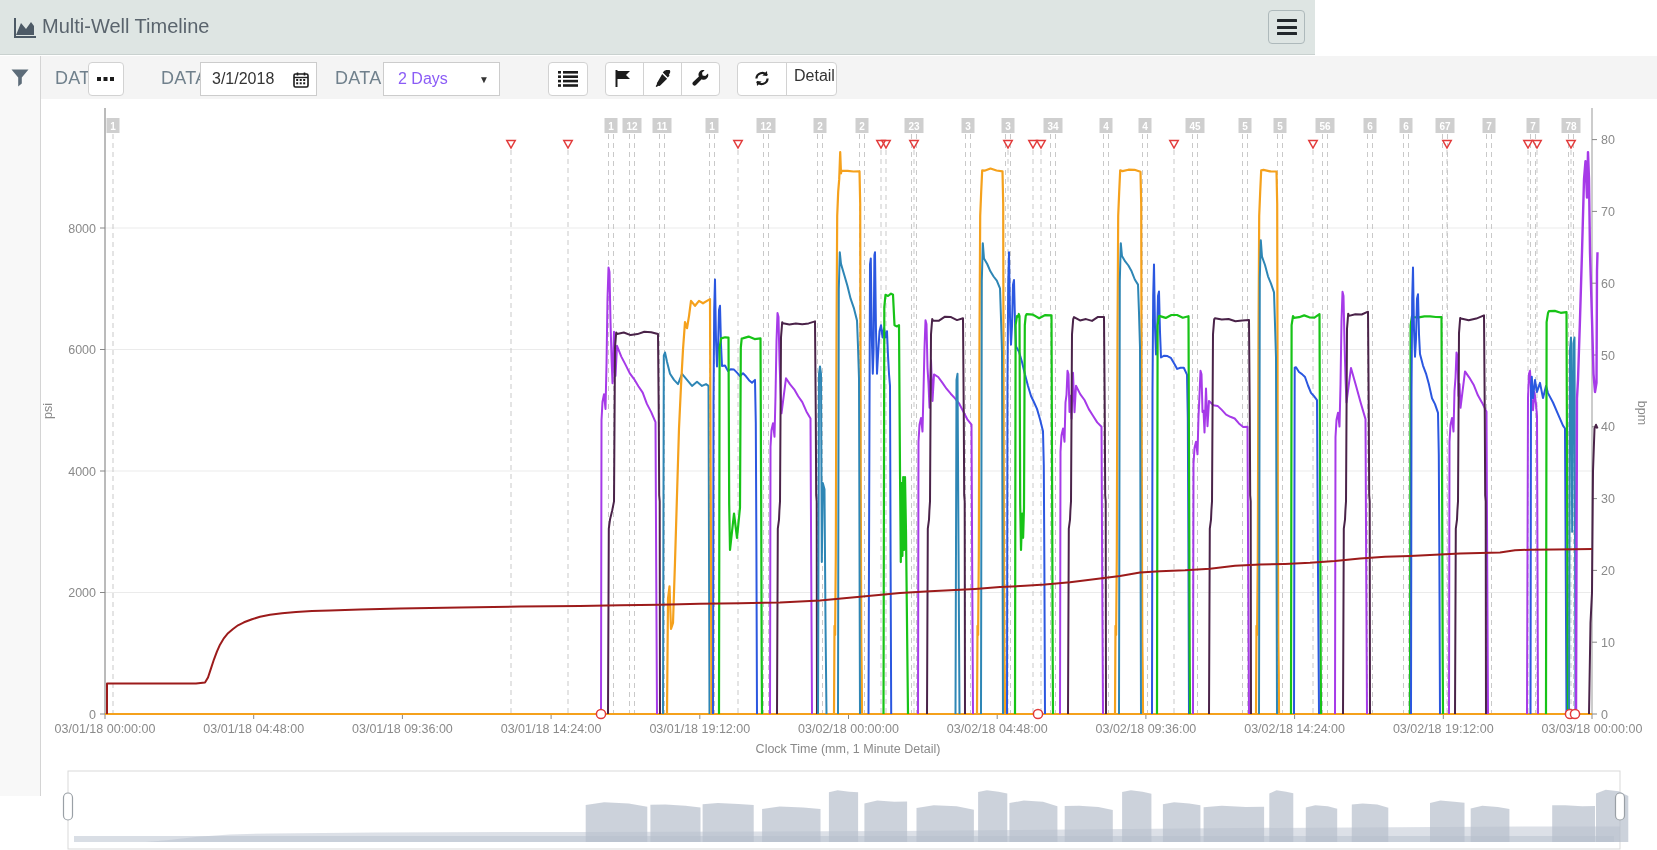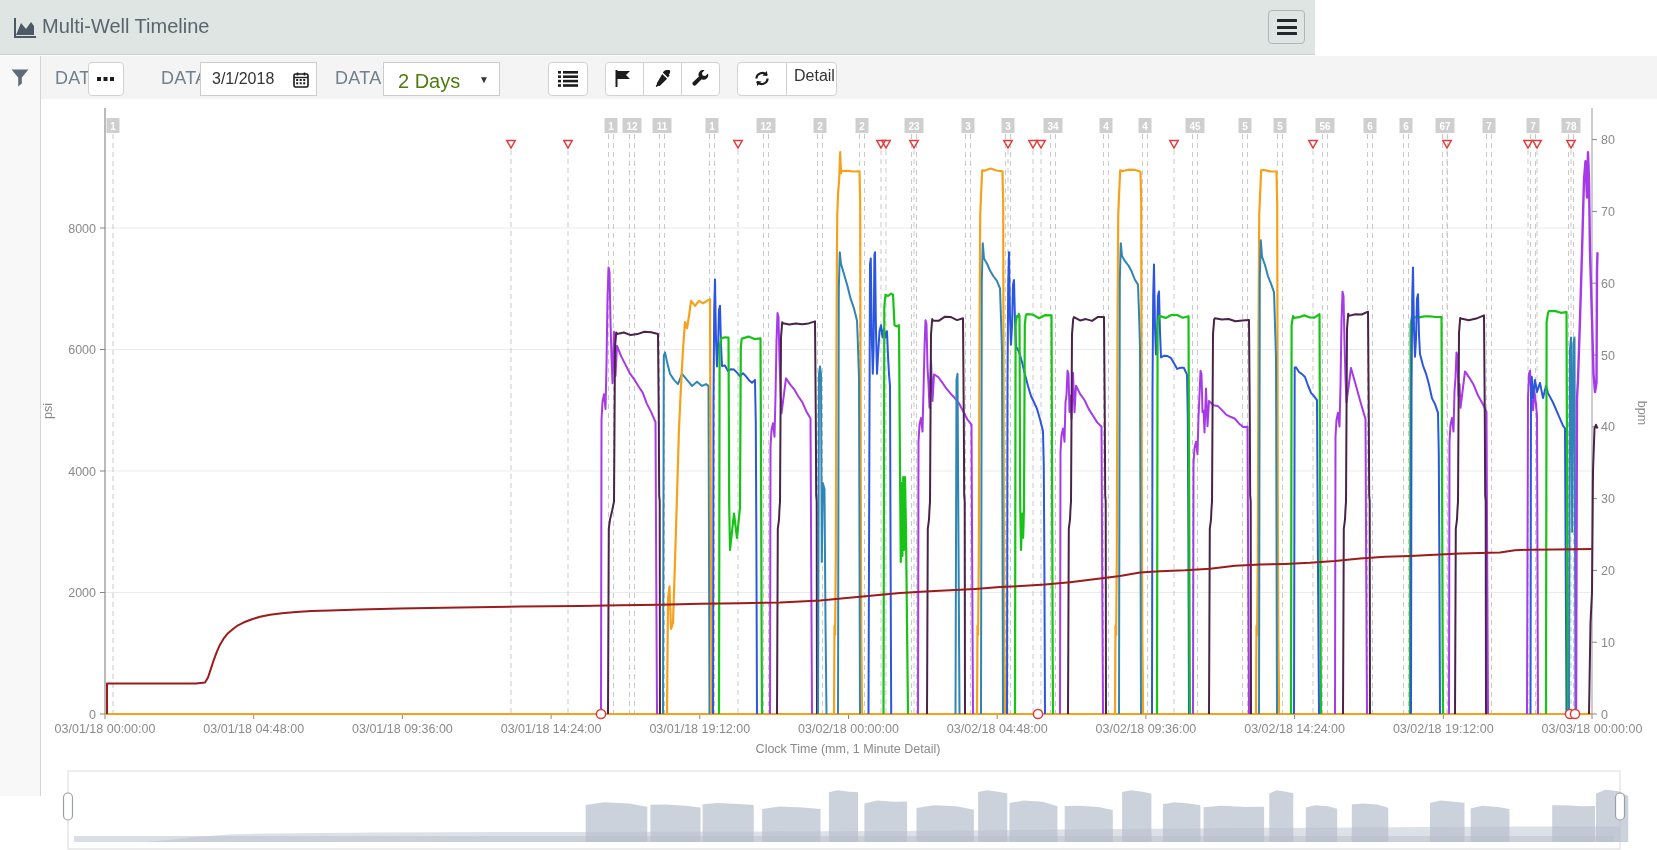--- a/index.html
+++ b/index.html
@@ -5,21 +5,21 @@
 .hdr{position:absolute;top:0;left:0;width:1315px;height:55px;background:#dee5e3;border-bottom:1px solid #c9d1cf;z-index:5}
 .hdr .ttl{position:absolute;left:42px;top:15px;font-size:20px;color:#5a646d}
 .hdr svg.cicon{position:absolute;left:13px;top:16px}
 .menu{position:absolute;right:10px;top:10px;width:37px;height:34px;border:1px solid #aeb9bb;border-radius:4px}
 .menu i{position:absolute;left:8px;width:20px;height:3.2px;background:#23282c;border-radius:0.5px}
 .tbar{position:absolute;top:56px;left:41px;width:1616px;height:43px;background:#f4f4f4;z-index:5}
 .sbar{position:absolute;top:56px;left:0;width:41px;height:740px;background:#f8f8f8;border-right:1px solid #d4d4d4;z-index:5}
 .lbl{position:absolute;top:12px;font-size:18px;color:#70808c;letter-spacing:0.3px}
 .btn{position:absolute;top:6px;height:34px;background:#fff;border:1px solid #d2d2d2;border-radius:4px}
 .inp{position:absolute;top:6px;height:34px;background:#fff;border:1px solid #ccc;border-radius:0;font-size:16px;color:#333}
-.sel{font-size:20px;color:#4d7c0f}
+.sel{font-size:16px;color:#8b5cf6}
 </style></head><body>
 <svg width="1657" height="850" viewBox="0 0 1657 850" style="position:absolute;top:0;left:0" font-family="Liberation Sans, sans-serif">
 <line x1="105" y1="592.5" x2="1592" y2="592.5" stroke="#ebebeb" stroke-width="1"></line>
 <line x1="105" y1="471.0" x2="1592" y2="471.0" stroke="#ebebeb" stroke-width="1"></line>
 <line x1="105" y1="349.5" x2="1592" y2="349.5" stroke="#ebebeb" stroke-width="1"></line>
 <line x1="105" y1="228.0" x2="1592" y2="228.0" stroke="#ebebeb" stroke-width="1"></line>
 <line x1="113" y1="134" x2="113" y2="714" stroke="#c9c9c9" stroke-width="1" stroke-dasharray="5,4"></line>
 <line x1="608.5" y1="134" x2="608.5" y2="714" stroke="#c9c9c9" stroke-width="1" stroke-dasharray="5,4"></line>
 <line x1="613.5" y1="134" x2="613.5" y2="714" stroke="#c9c9c9" stroke-width="1" stroke-dasharray="5,4"></line>
 <line x1="629.5" y1="134" x2="629.5" y2="714" stroke="#c9c9c9" stroke-width="1" stroke-dasharray="5,4"></line>

